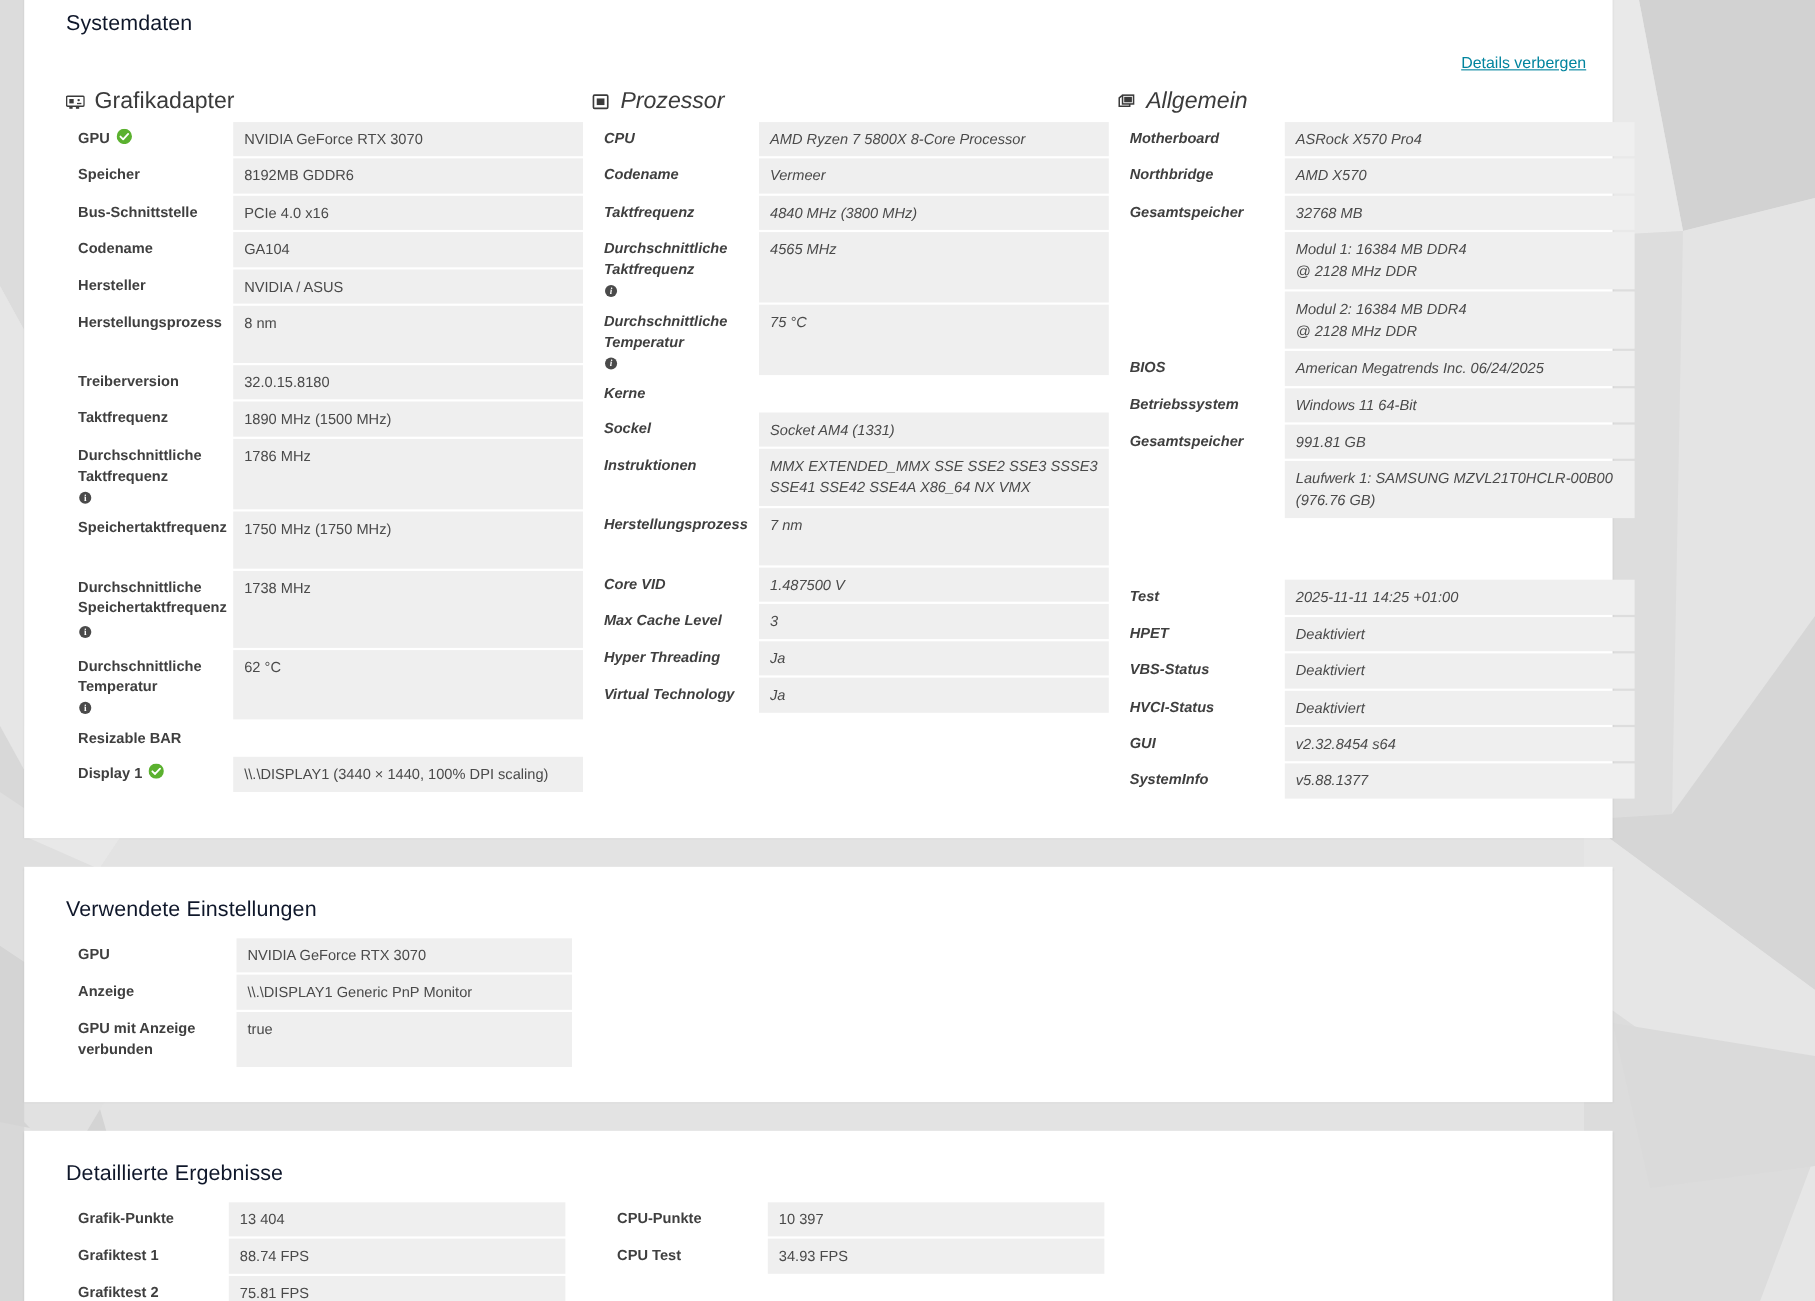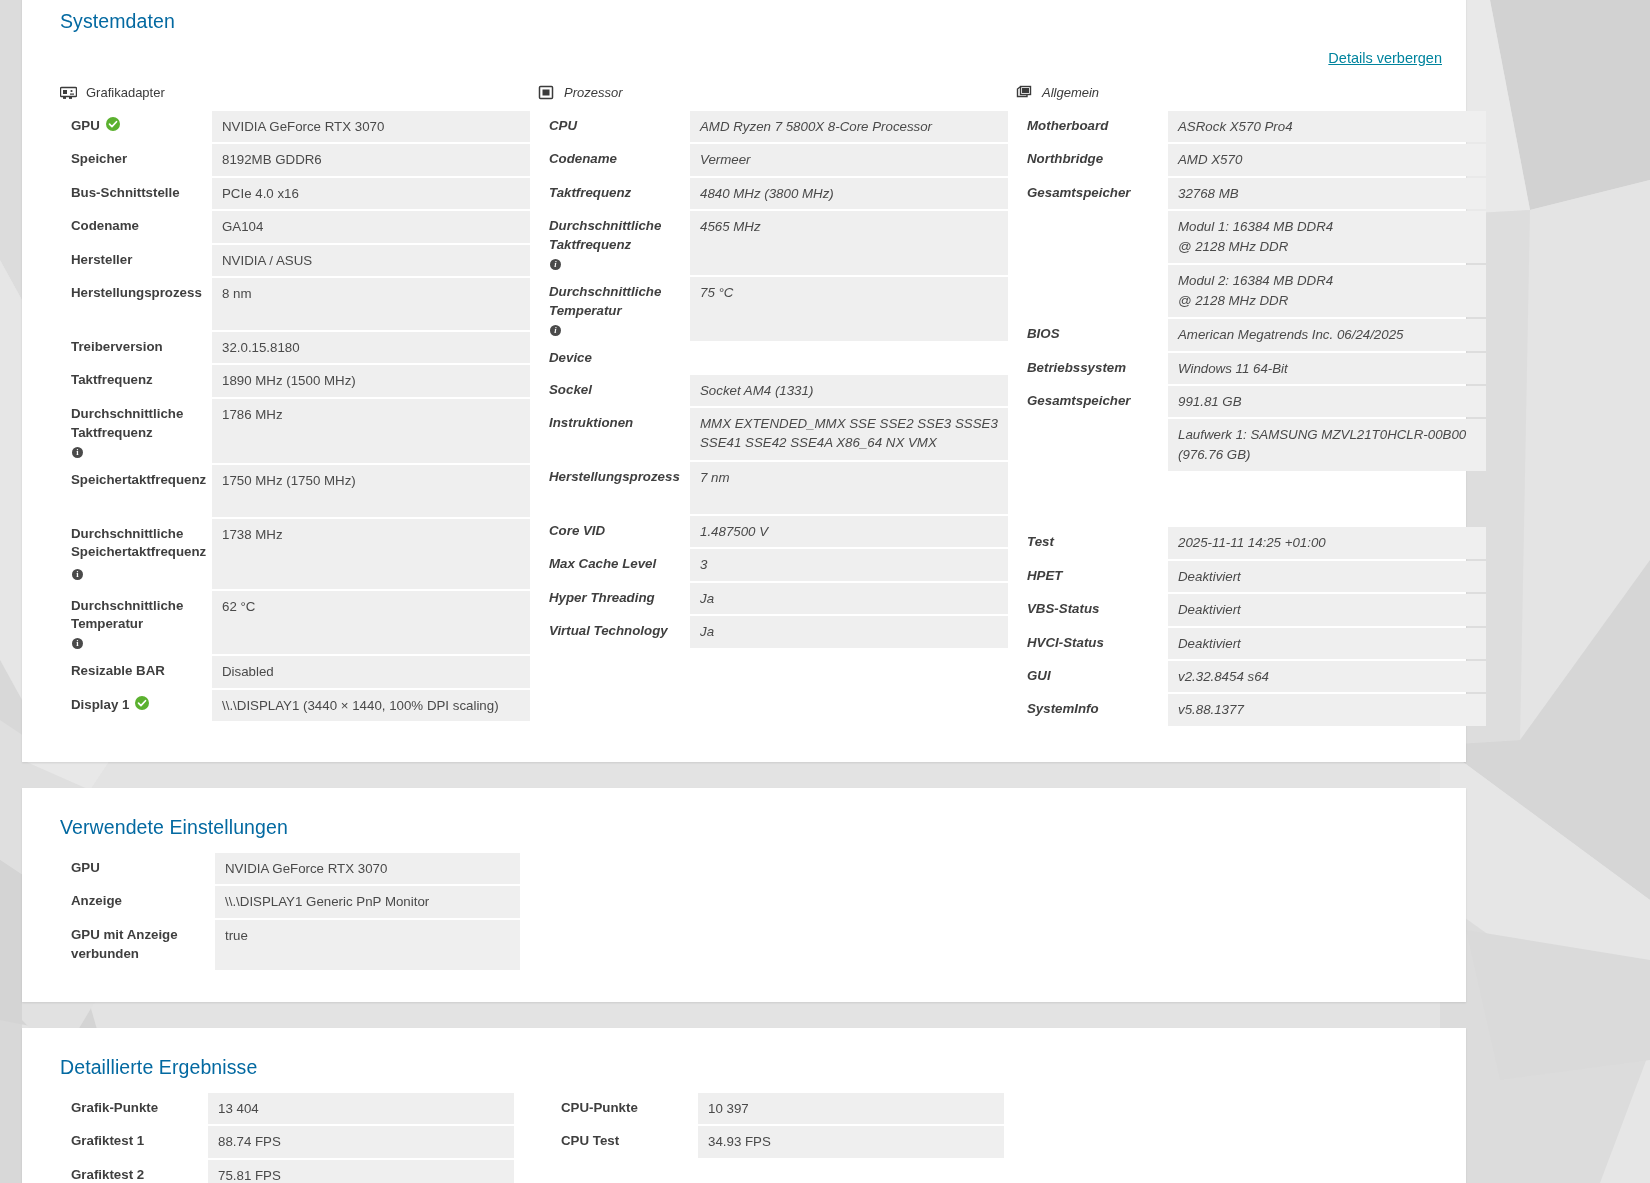--- a/index.html
+++ b/index.html
@@ -50,21 +50,21 @@
   }
 
   .card.last {
     margin-top: 26px;
     padding: 22px 24px 34px 24px;
   }
 
   .card-title {
     font-size: 19.5px;
     font-weight: 400;
-    color: #0369a1;
+    color: #0f172a;
     letter-spacing: 0.1px;
     padding-left: 14px;
     padding-top: 6px;
   }
 
   
   .details-row {
     text-align: right;
     margin-top: 16px;
     margin-bottom: 12px;
@@ -89,21 +89,21 @@
   .col + .col { margin-left: 8px; font-style: italic; }
 
   .col-head {
     display: flex;
     align-items: center;
     gap: 9px;
     height: 26px;
     margin-bottom: 6px;
   }
   .col-head-label {
-    font-size: 13px;
+    font-size: 21px;
     color: #3b3b3b;
     font-weight: 400;
   }
 
   
   .row {
     display: flex;
     align-items: stretch;
     margin-bottom: 2px;
     min-height: 27px;
@@ -320,21 +320,20 @@
               <div class="lbl">
                 <span class="lbl-text">Durchschnittliche Temperatur</span>
                 <span class="info-i">i</span>
               </div>
               <div class="val">62 °C</div>
             </div>
             <div class="row">
               <div class="lbl">
                 <span class="lbl-text">Resizable BAR</span>
               </div>
-              <div class="val">Disabled</div>
             </div>
             <div class="row">
               <div class="lbl">
                 <span class="lbl-text">Display 1</span>
                 <svg class="check" viewBox="0 0 16 16">
                   <circle cx="8" cy="8" r="8" fill="#5bb12f"></circle>
                   <path d="M4 8.2 L6.8 11 L12 5.4" fill="none" stroke="#fff" stroke-width="1.9" stroke-linecap="round" stroke-linejoin="round"></path>
                 </svg>
               </div>
               <div class="val">\\.\DISPLAY1 (3440 × 1440, 100% DPI scaling)</div>
@@ -378,21 +377,21 @@
             </div>
             <div class="row tall">
               <div class="lbl">
                 <span class="lbl-text">Durchschnittliche Temperatur</span>
                 <span class="info-i">i</span>
               </div>
               <div class="val">75 °C</div>
             </div>
             <div class="row">
               <div class="lbl">
-                <span class="lbl-text">Device</span>
+                <span class="lbl-text">Kerne</span>
               </div>
             </div>
             <div class="row">
               <div class="lbl">
                 <span class="lbl-text">Sockel</span>
               </div>
               <div class="val">Socket AM4 (1331)</div>
             </div>
             <div class="row tall">
               <div class="lbl">

